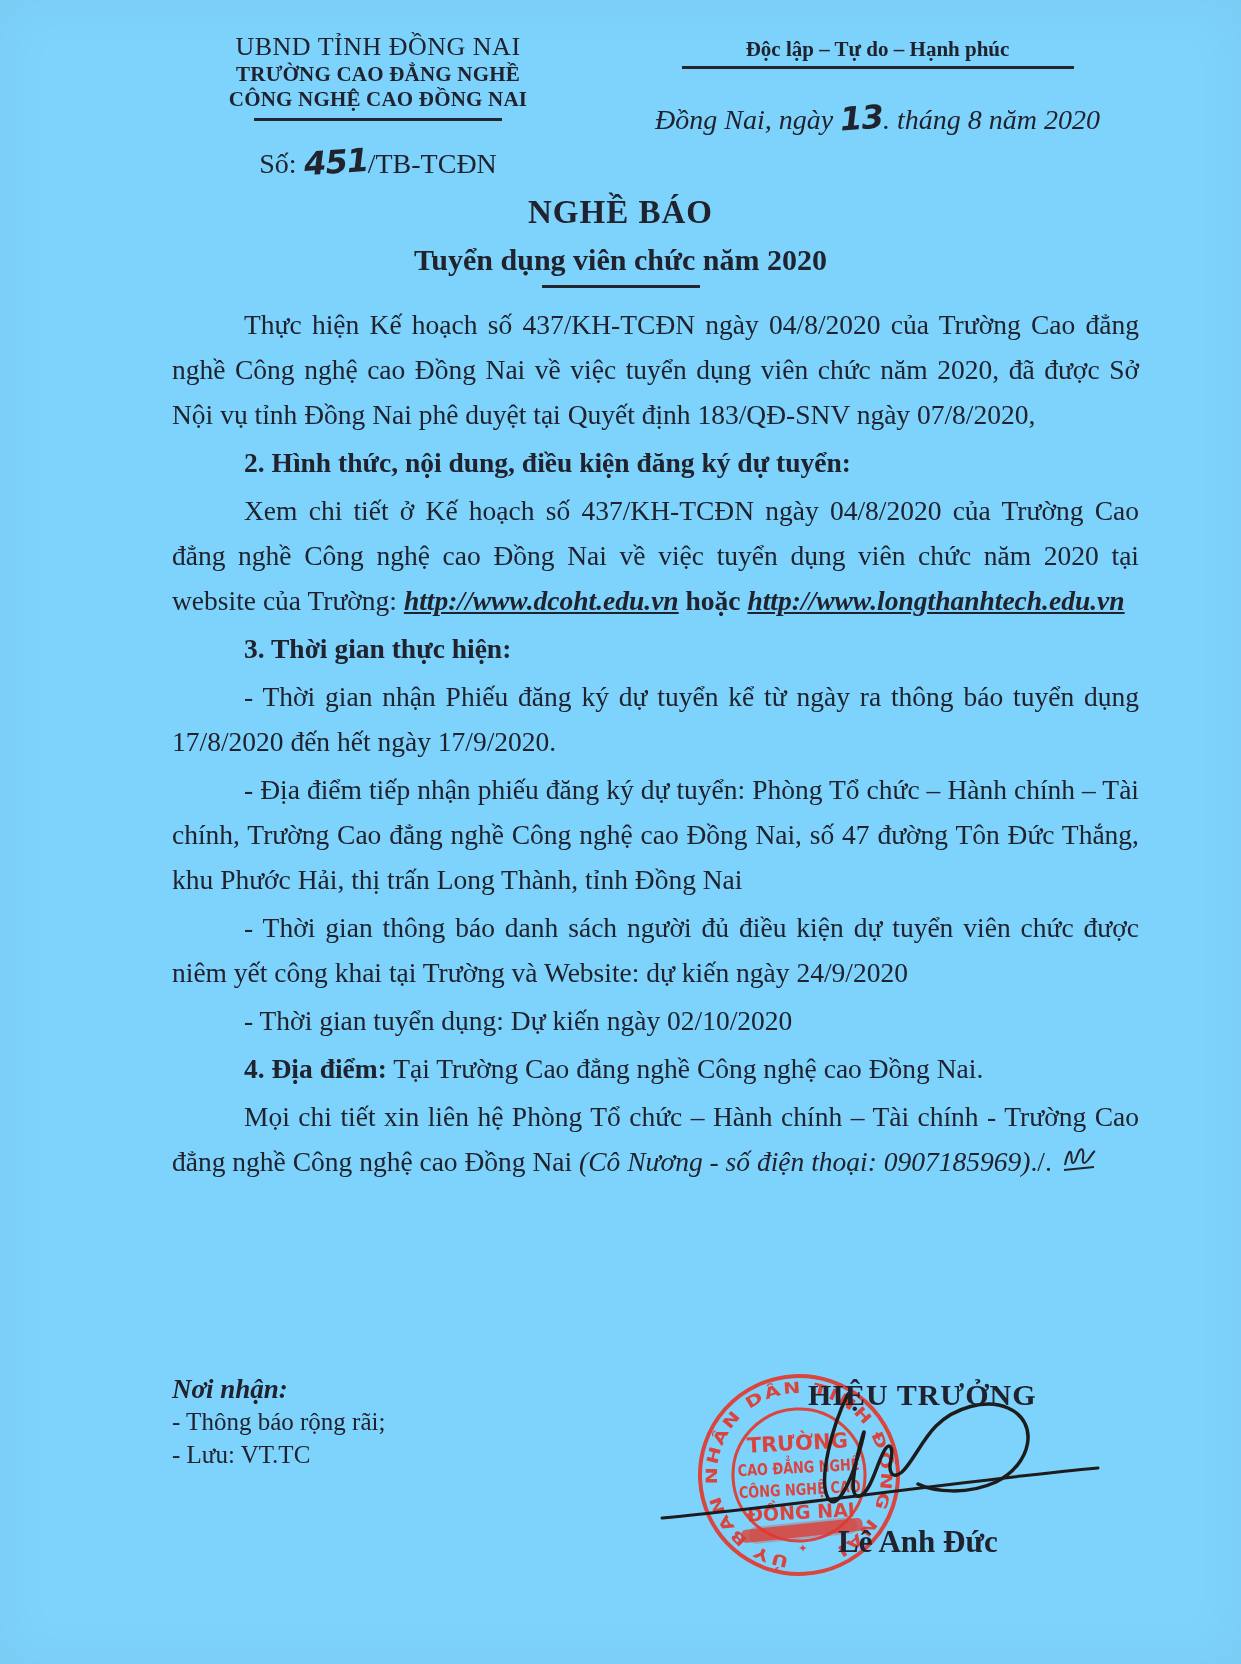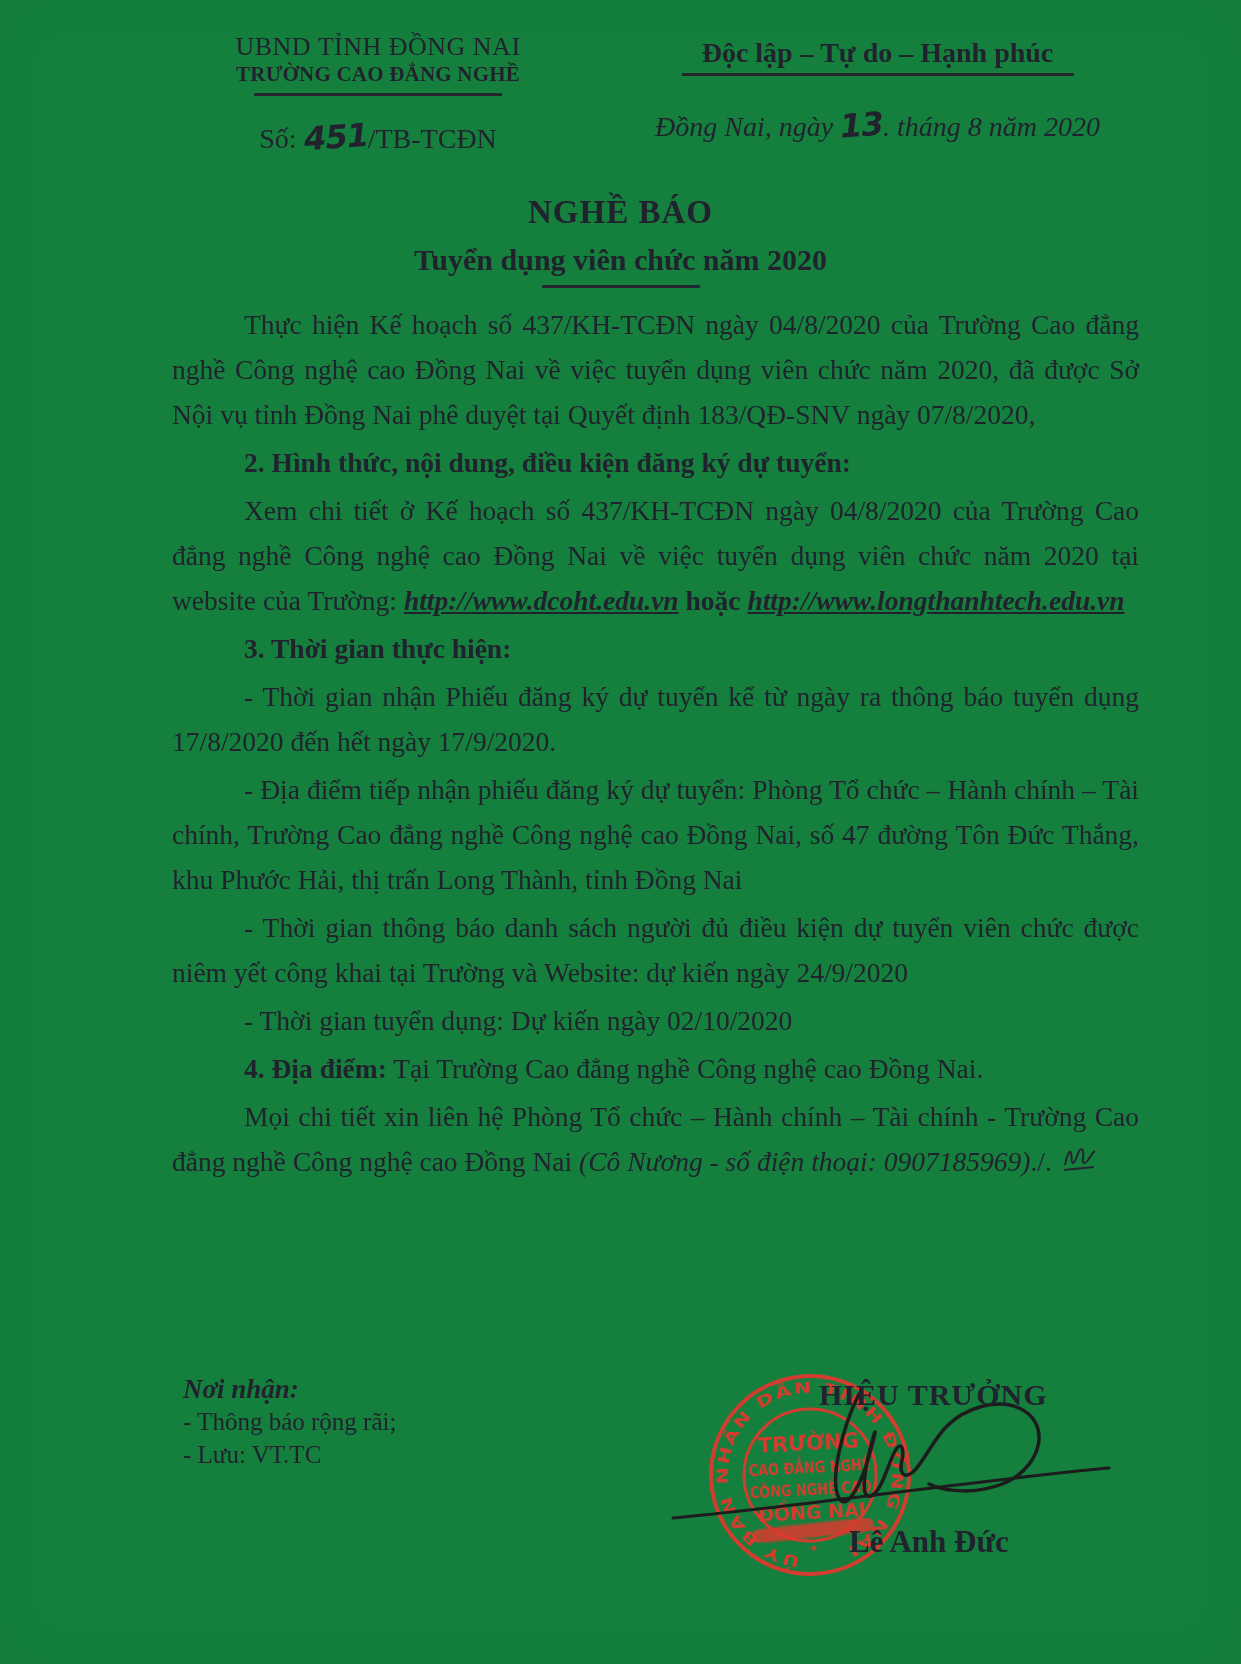--- a/index.html
+++ b/index.html
@@ -1,35 +1,35 @@
 <!DOCTYPE html>
 <html lang="vi"><head>
 <meta charset="utf-8">
 <style>
   html,body{margin:0;padding:0;background:#e9e9e7;}
   .page{
     position:relative;
     width:1241px;height:1664px;
     margin:0 auto;
-    background:#15803d;
+    background:#7dd3fc;
     box-shadow:inset 0 0 60px rgba(0,0,0,0.04);
     color:#20222e;
     font-family:"Liberation Serif","DejaVu Serif",serif;
     overflow:hidden;
   }
   
   .doc-header{position:relative;height:192px;}
   .hdr-left{position:absolute;left:178px;top:32px;width:400px;text-align:center;}
   .hdr-left .l1{font-size:26px;letter-spacing:.5px;}
   .hdr-left .l2,.hdr-left .l3{font-size:21px;font-weight:bold;letter-spacing:.2px;}
   .rule-left{width:248px;height:3px;background:#23252f;margin:6px auto 0;}
   .doc-number{margin-top:22px;font-size:28px;}
   .hdr-right{position:absolute;left:625px;top:34px;width:505px;text-align:center;}
   .hdr-right .l1{font-size:26px;font-weight:bold;}
-  .hdr-right .l2{font-size:28px;font-weight:bold;margin-top:3px;}
+  .hdr-right .l2{font-size:21px;font-weight:bold;margin-top:3px;}
   .rule-right{width:392px;height:3px;background:#23252f;margin:4px auto 0;}
   .date-line{margin-top:30px;font-style:italic;font-size:28px;}
   .hand{
     font-family:"DejaVu Sans",sans-serif;
     font-style:italic;font-weight:bold;
     display:inline-block;transform:rotate(-4deg);
     font-size:1.15em;letter-spacing:-1px;
   }
   
   .title-block{text-align:center;margin-top:2px;}
@@ -42,21 +42,21 @@
     font-size:27.5px;line-height:45px;
     text-align:justify;
   }
   .doc-body p{margin:0 0 3px 0;text-indent:72px;}
   .bold{font-weight:bold;}
   .s1-gap{display:inline-block;width:130px;}
   .url{font-weight:bold;font-style:italic;text-decoration:underline;}
   .contact{font-style:italic;}
   .initials-svg{vertical-align:-4px;margin-left:8px;}
   
-  .doc-footer{position:absolute;left:11px;top:1362px;width:1143px;height:302px;}
+  .doc-footer{position:absolute;left:0;top:1362px;width:1143px;height:302px;}
   .recipients{position:absolute;left:172px;top:12px;}
   .recipients .label{font-size:27px;font-weight:bold;font-style:italic;}
   .recipients .item{font-size:25px;line-height:33px;}
   .sign-title{
     position:absolute;left:808px;top:16px;
     font-size:30px;font-weight:bold;letter-spacing:1px;z-index:3;
   }
   .sign-name{
     position:absolute;left:838px;top:162px;
     font-size:31px;font-weight:bold;z-index:3;
@@ -68,20 +68,21 @@
 </style>
 </head>
 <body>
 
 <div class="page">
 
   <header class="doc-header">
     <div class="hdr-left">
       <div class="l1">UBND TỈNH ĐỒNG NAI</div>
       <div class="l2">TRƯỜNG CAO ĐẲNG NGHỀ</div>
+      <div class="l3">CÔNG NGHỆ CAO ĐỒNG NAI</div>
       <div class="rule-left"></div>
       <div class="doc-number">
         <span>Số:</span>
         <span class="hand">451</span><span>/TB-TCĐN</span>
       </div>
     </div>
     <div class="hdr-right">
       <div class="l2">Độc lập – Tự do – Hạnh phúc</div>
       <div class="rule-right"></div>
       <div class="date-line">

